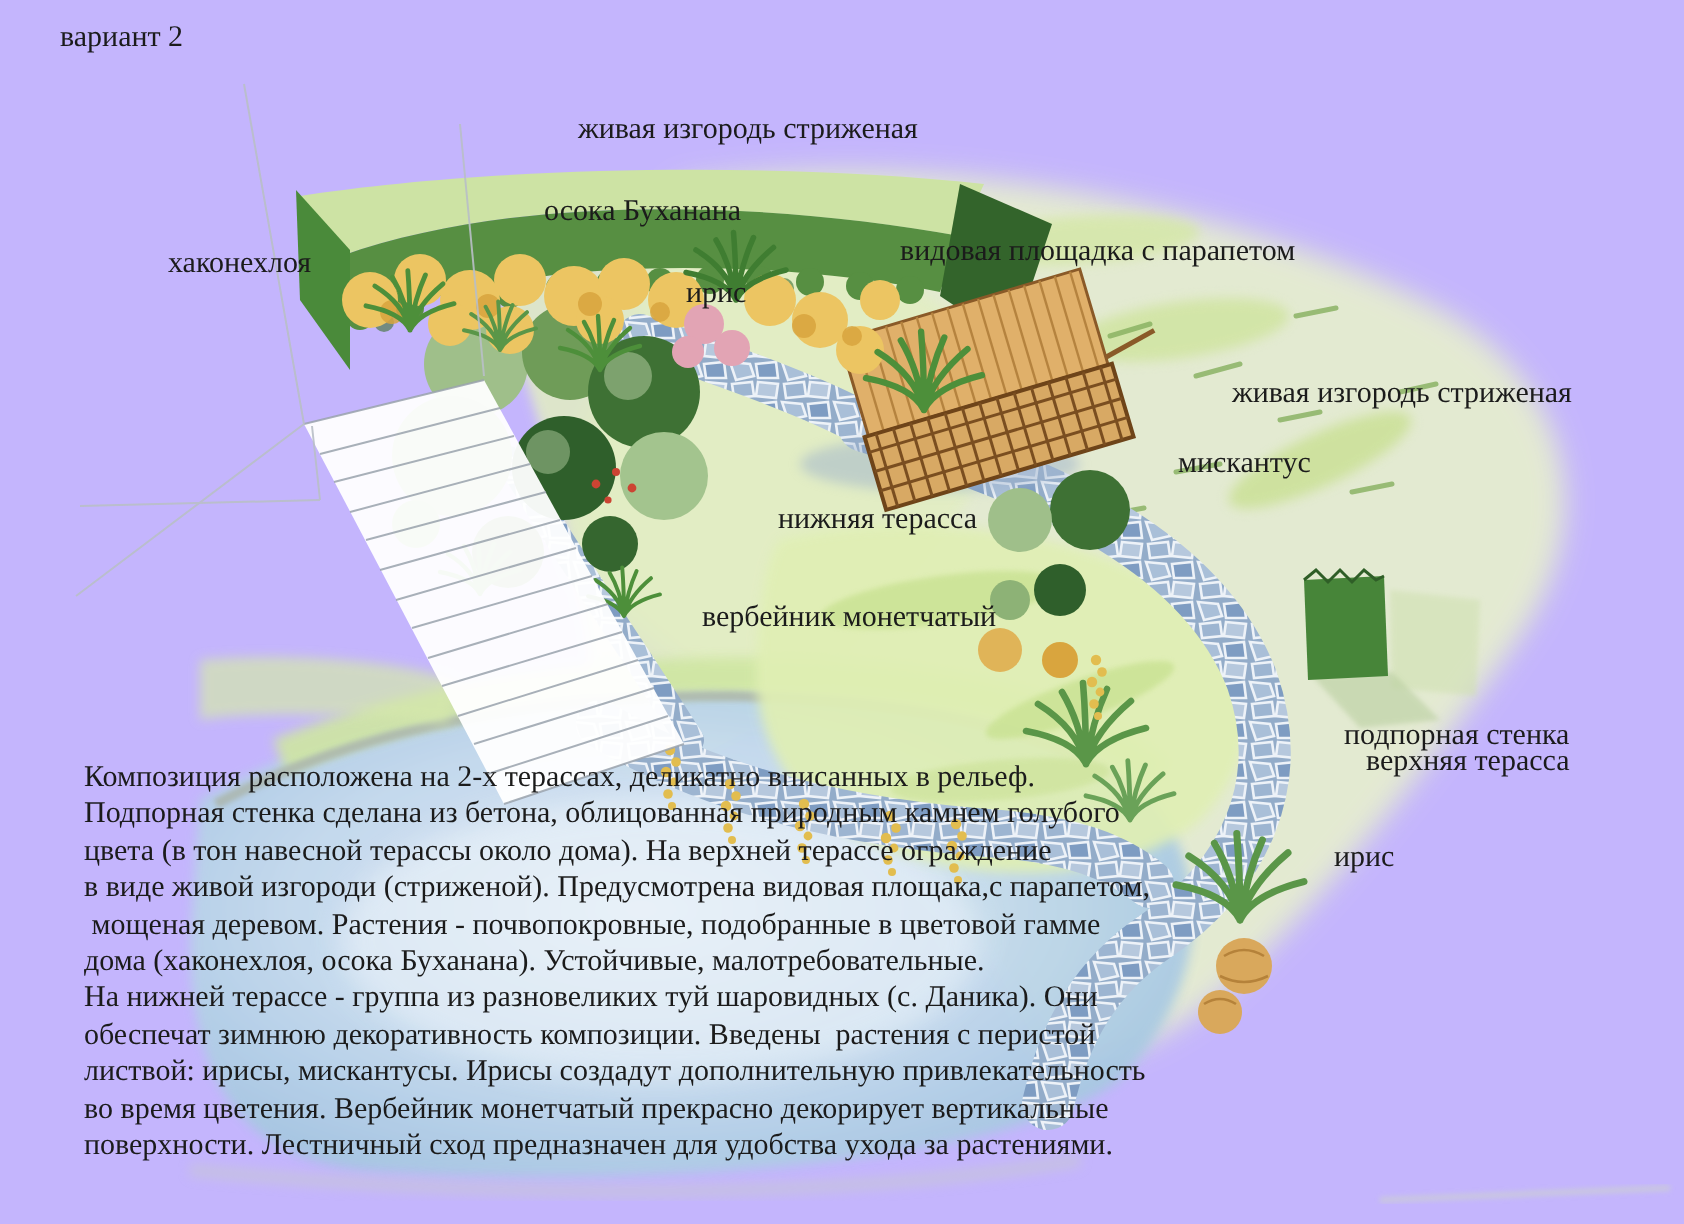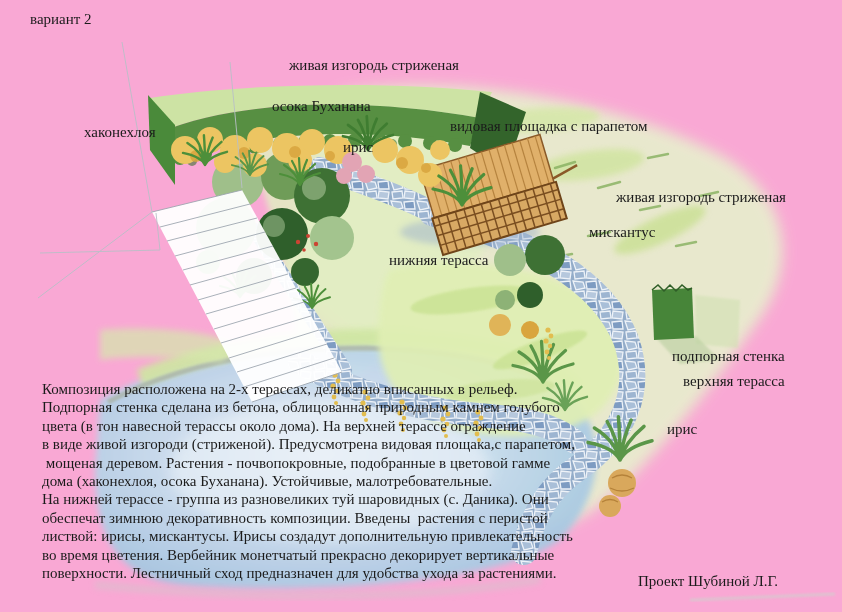--- a/index.html
+++ b/index.html
@@ -1,34 +1,34 @@
 <!DOCTYPE html>
 <html><head>
 <meta charset="utf-8">
 <style>
   html,body{margin:0;padding:0;background:#ffffff;}
-  .canvas{position:relative;width:842px;height:612px;background:#f9a8d4;overflow:hidden;
+  .canvas{position:relative;width:842px;height:612px;background:#c4b5fd;overflow:hidden;
           font-family:"Liberation Serif",serif;}
   .canvas svg{position:absolute;left:0;top:0;}
   .t{position:absolute;font-family:"Liberation Serif",serif;font-size:15px;color:#1b1b1b;
      white-space:pre-wrap;line-height:19px;}
   .l-variant{left:30px;top:10px}
   .l-title{left:594px;top:8px;width:174px;text-align:center}
   .l-hedge-top{left:289px;top:56px}
   .l-sedge{left:272px;top:97px}
   .l-hakone{left:84px;top:123px}
   .l-iris-u{left:343px;top:138px}
   .l-deck{left:450px;top:117px}
   .l-thuja{left:97px;top:179px}
   .l-hedge-r{left:616px;top:188px}
   .l-misc{left:589px;top:223px}
   .l-stairs{left:64px;top:258px}
   .l-lower{left:389px;top:251px}
   .l-lys{left:351px;top:300px}
-  .l-wall{left:672px;top:347px}
+  .l-wall{left:672px;top:359px}
   .l-upper{left:683px;top:372px}
   .l-iris-l{left:667px;top:420px}
   .l-credit{left:638px;top:572px}
   .l-para{left:42px;top:380px;width:648px;line-height:18.4px}
 </style>
 </head>
 <body>
 
 <div class="canvas">
 
@@ -324,28 +324,28 @@
 
   <div class="t l-variant">вариант 2</div>
   <div class="t l-hedge-top">живая изгородь стриженая</div>
   <div class="t l-sedge">осока Буханана</div>
   <div class="t l-hakone">хаконехлоя</div>
   <div class="t l-iris-u">ирис</div>
   <div class="t l-deck">видовая площадка с парапетом</div>
   <div class="t l-hedge-r">живая изгородь стриженая</div>
   <div class="t l-misc">мискантус</div>
   <div class="t l-lower">нижняя терасса</div>
+  <div class="t l-lys">вербейник монетчатый</div>
   <div class="t l-wall">подпорная стенка</div>
   <div class="t l-upper">верхняя терасса</div>
   <div class="t l-iris-l">ирис</div>
   <div class="t l-para">Композиция расположена на 2-х терассах, деликатно вписанных в рельеф.
 Подпорная стенка сделана из бетона, облицованная природным камнем голубого
 цвета (в тон навесной терассы около дома). На верхней терассе ограждение
 в виде живой изгороди (стриженой). Предусмотрена видовая площака,с парапетом,
  мощеная деревом. Растения - почвопокровные, подобранные в цветовой гамме
 дома (хаконехлоя, осока Буханана). Устойчивые, малотребовательные.
 На нижней терассе - группа из разновеликих туй шаровидных (с. Даника). Они
 обеспечат зимнюю декоративность композиции. Введены  растения с перистой
 листвой: ирисы, мискантусы. Ирисы создадут дополнительную привлекательность
 во время цветения. Вербейник монетчатый прекрасно декорирует вертикальные
 поверхности. Лестничный сход предназначен для удобства ухода за растениями.</div>
-  <div class="t l-credit">Проект Шубиной Л.Г.</div>
 </div>
 
 </body></html>

